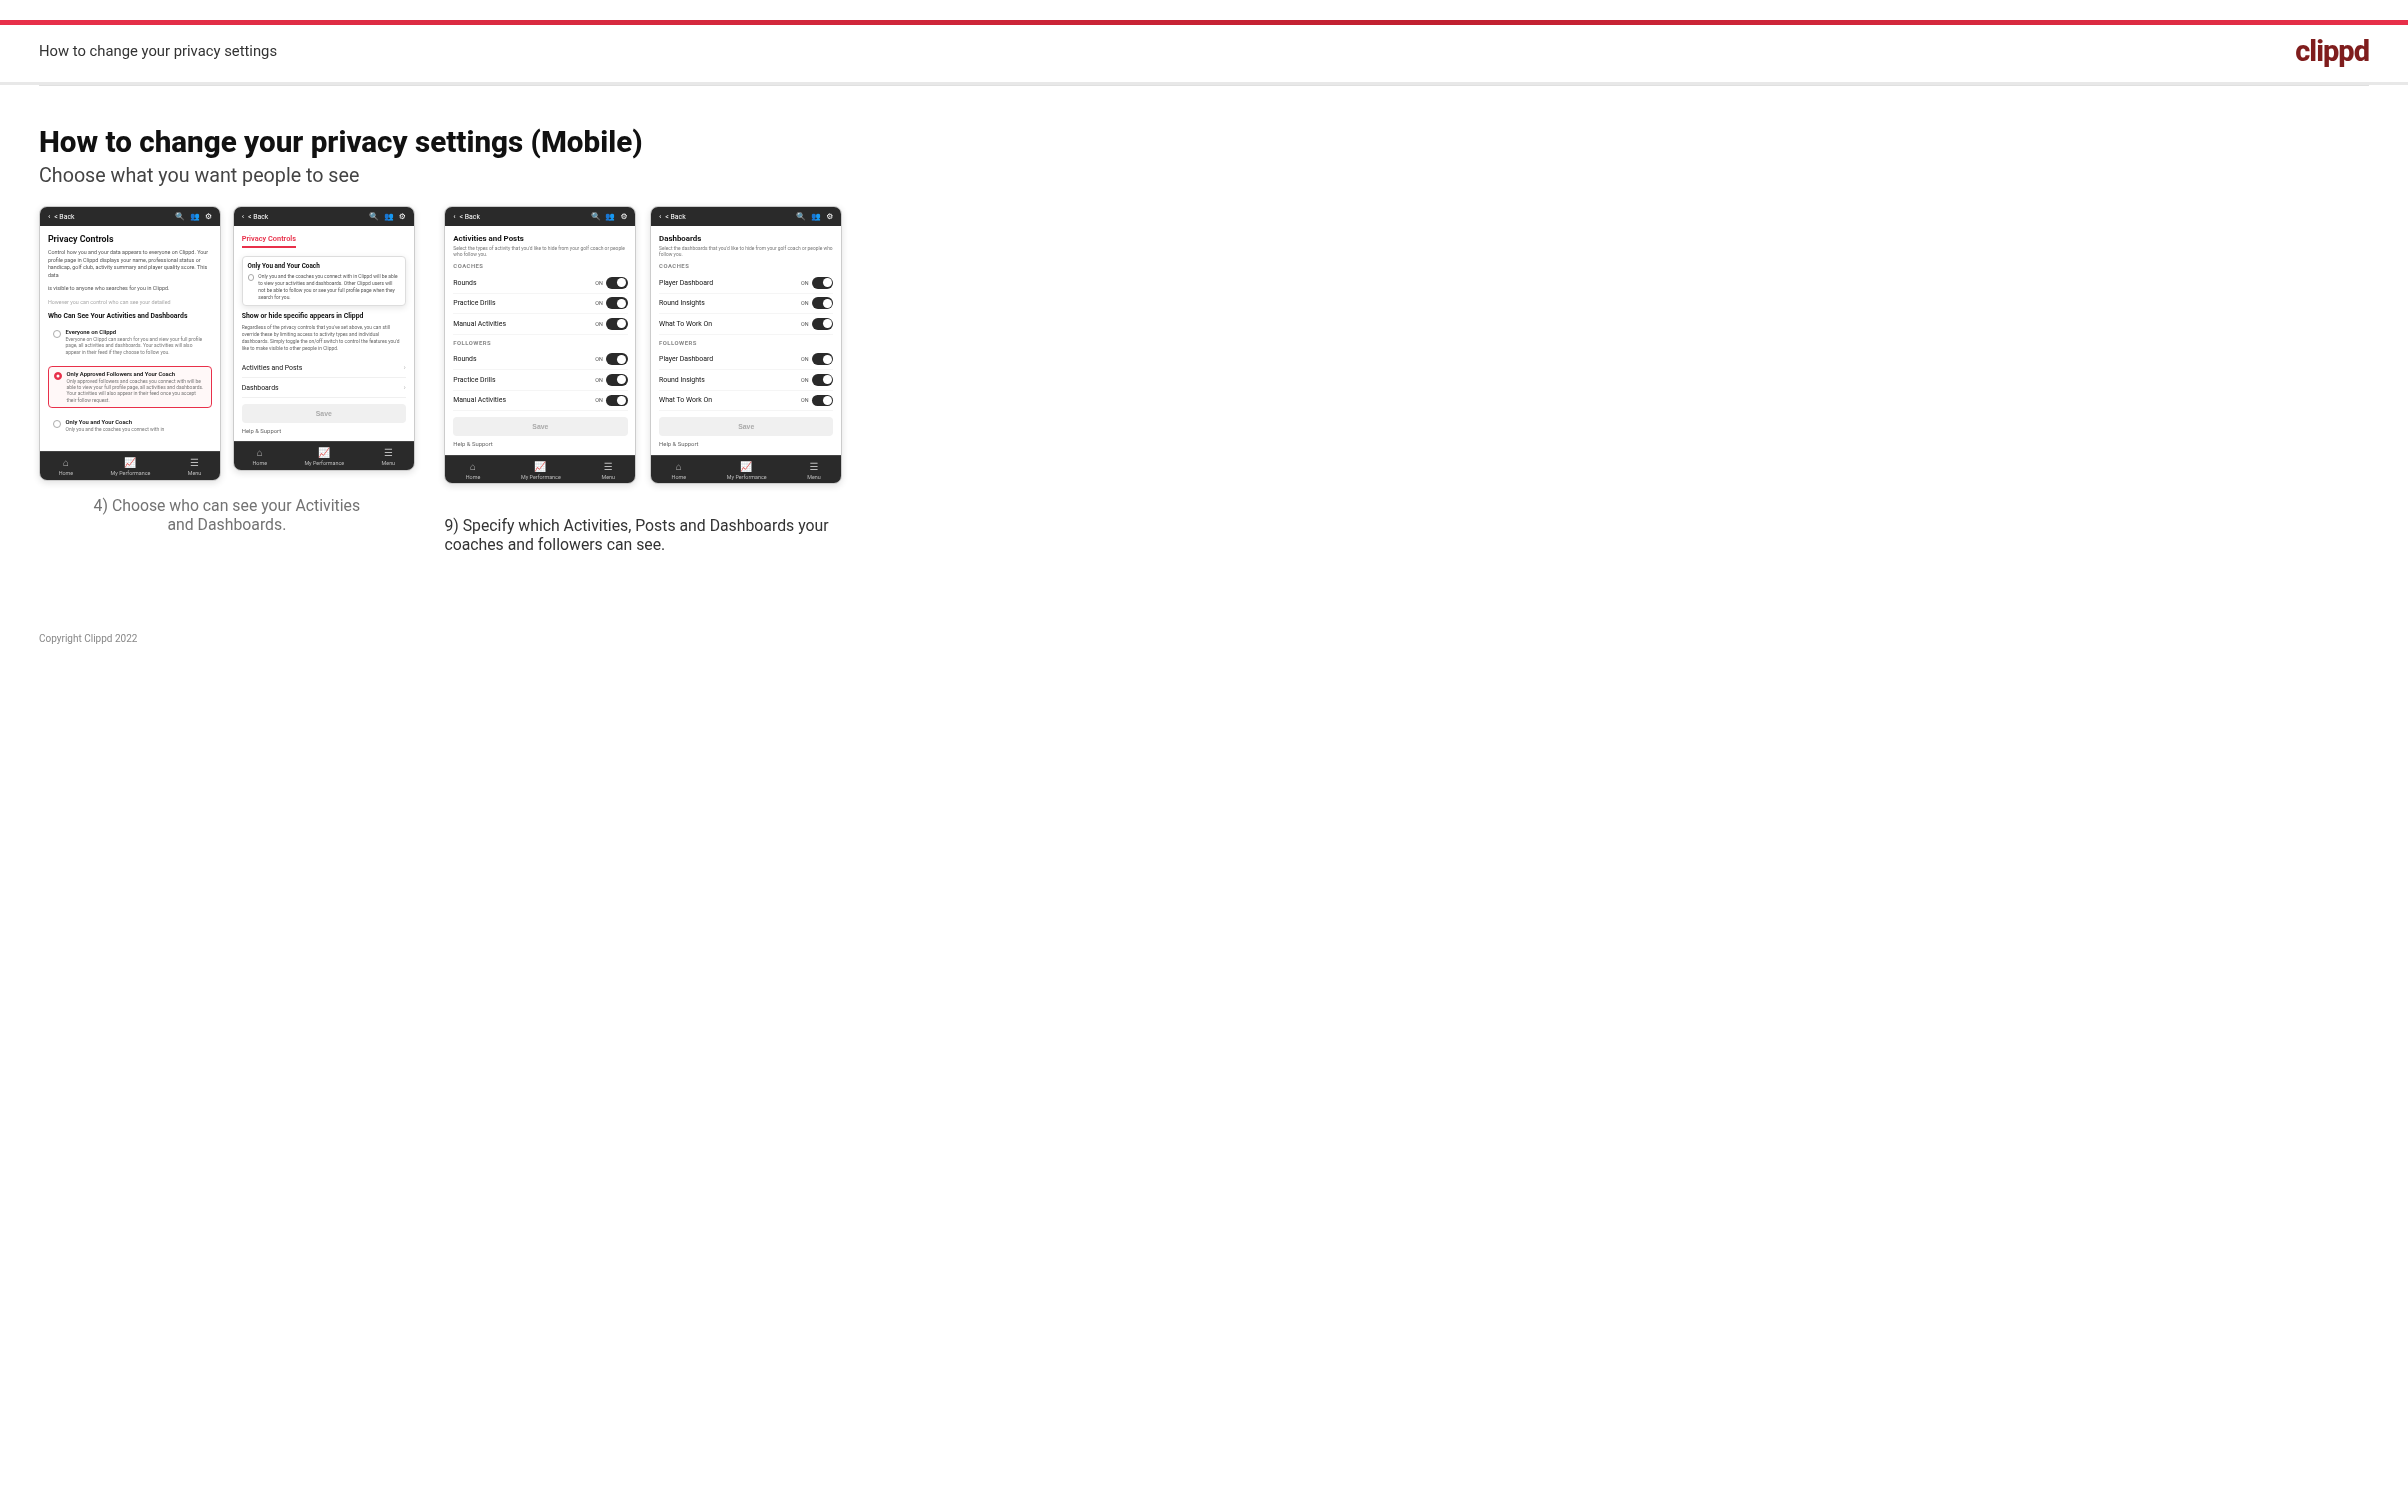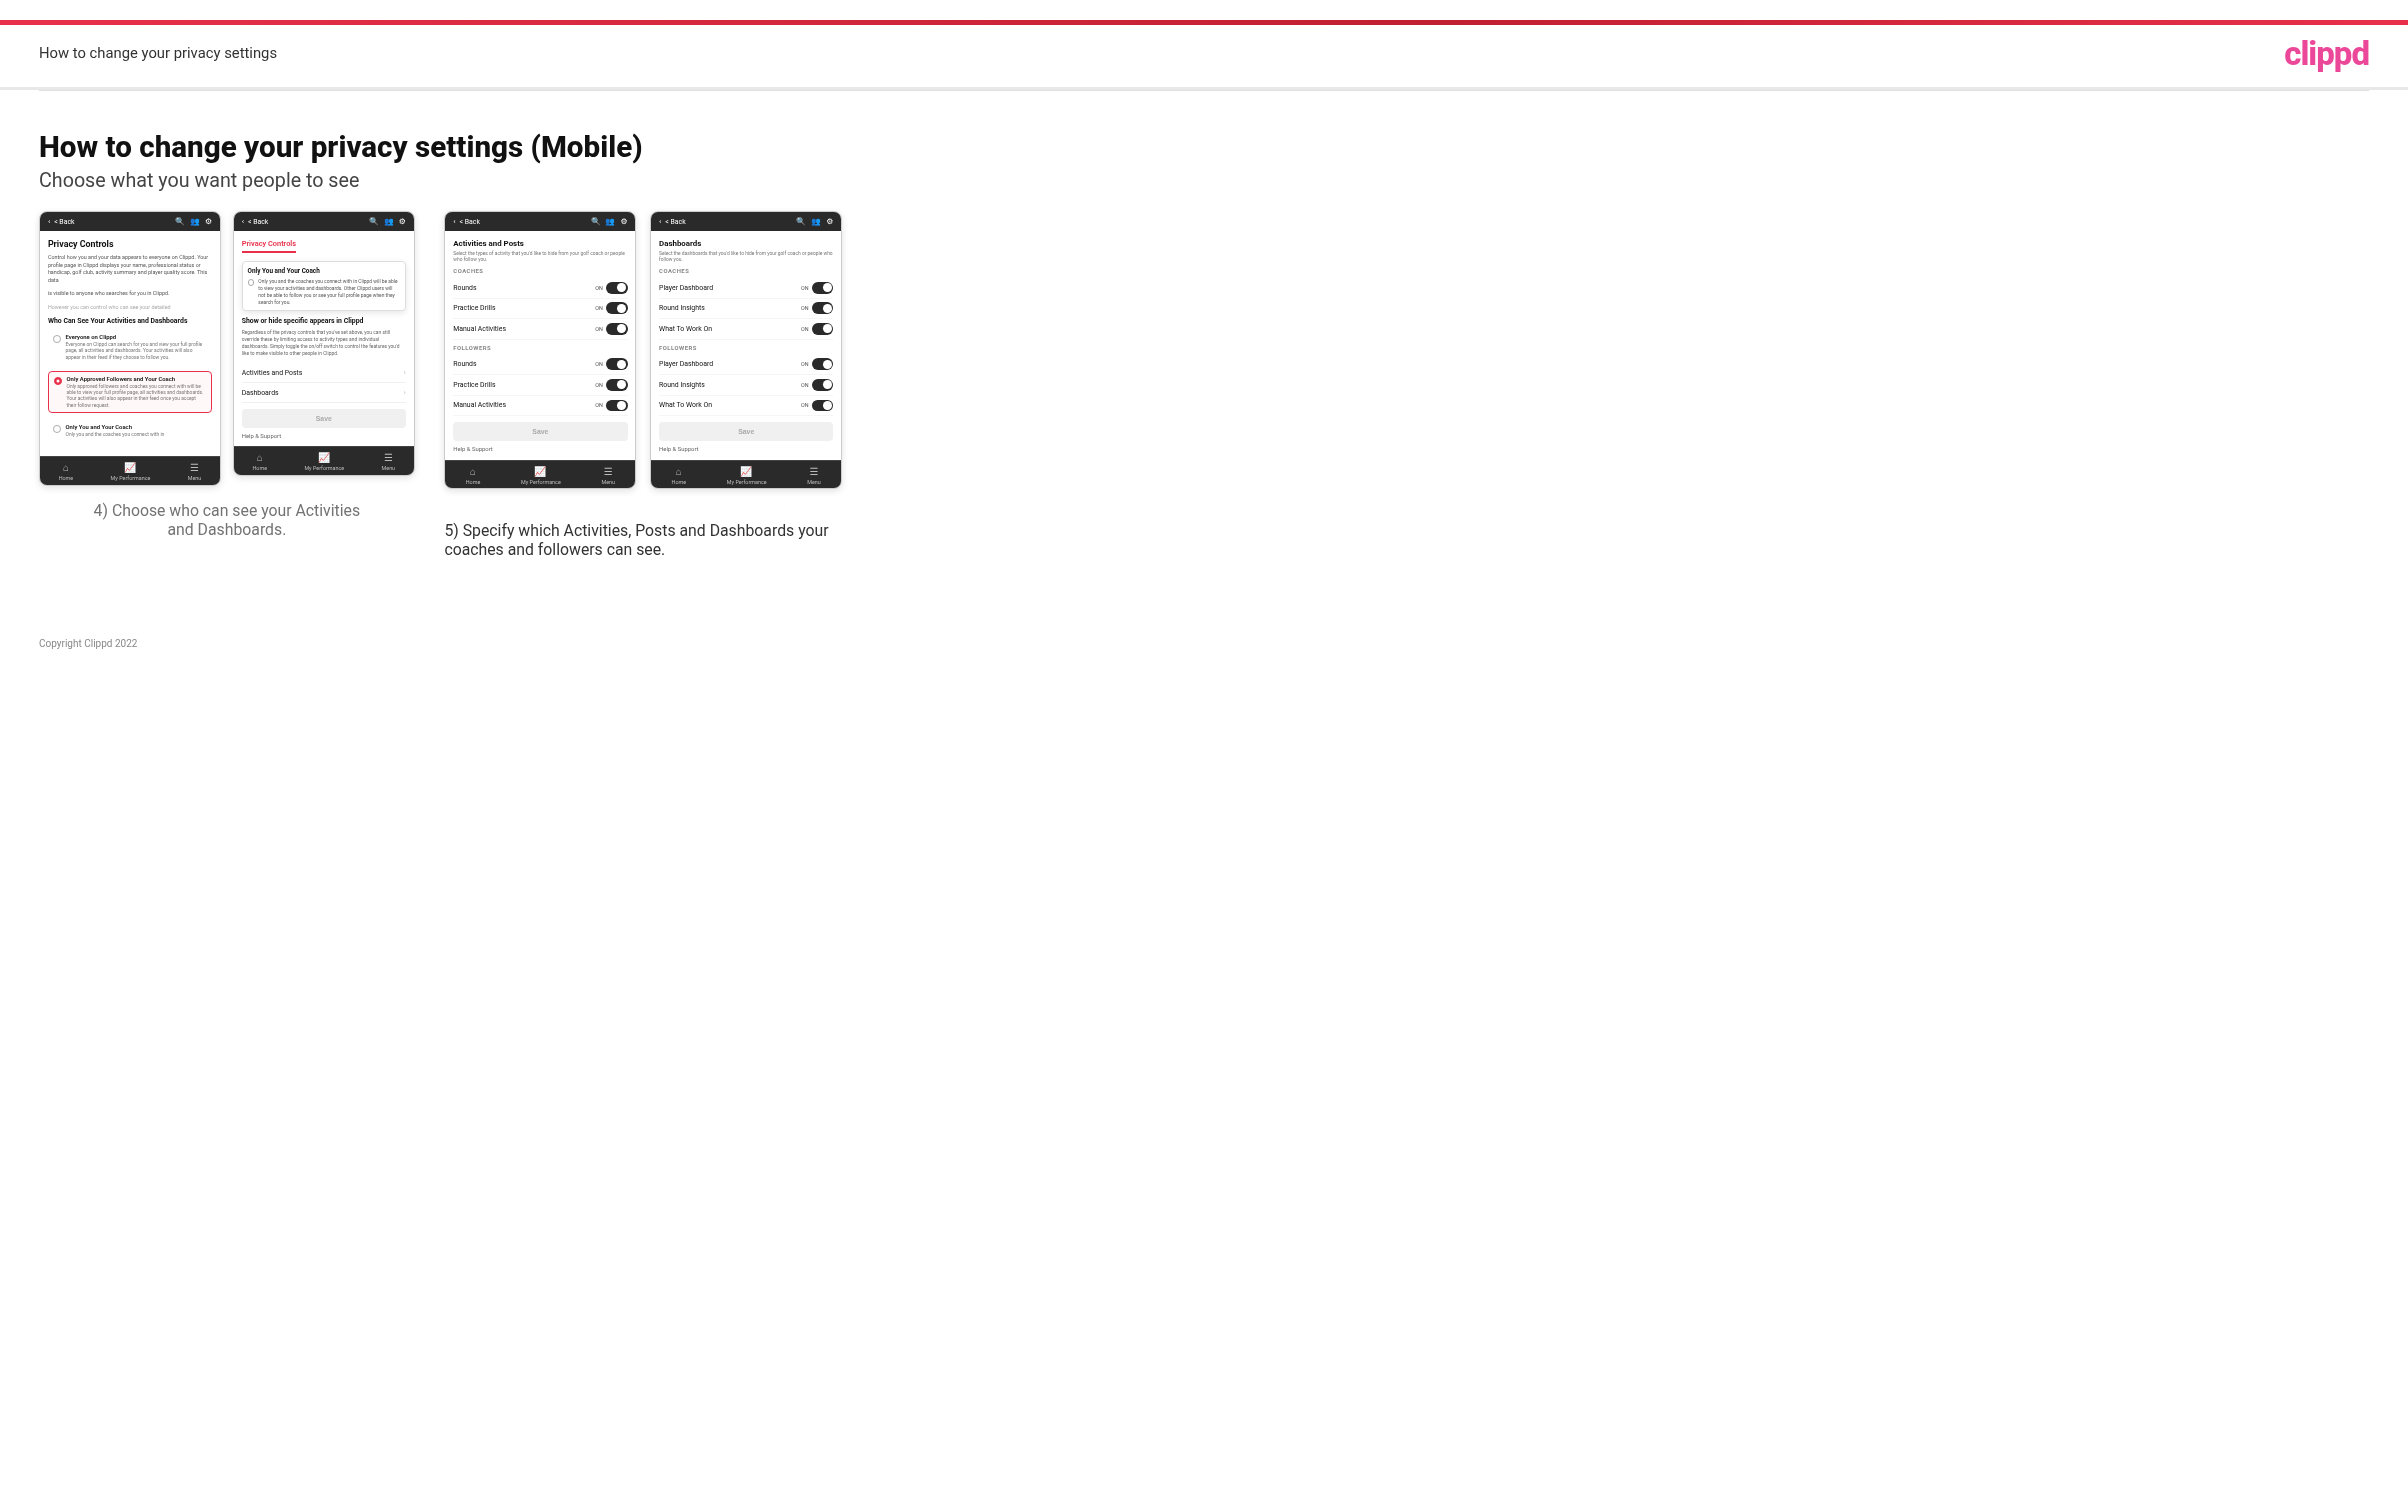--- a/index.html
+++ b/index.html
@@ -25,23 +25,23 @@
       position: absolute;
       top: 0; left: 0; right: 0;
       height: 4.9px;
       background: linear-gradient(90deg, #e8304a 0%, #c02030 60%, #e8304a 100%);
     }
     .top-bar-title {
       font-size: 14.8px;
       color: #333;
     }
     .logo {
-      font-size: 33px;
+      font-size: 29px;
       font-weight: 800;
-      color: #ec4899;
+      color: #7f1d1d;
       letter-spacing: -1px;
     }
 
     
     .divider {
       height: 1px;
       background: #e0e0e0;
       margin: 0 39px;
     }
 
@@ -711,21 +711,21 @@
             </div>
             <div class="nav-item">
               <span class="nav-icon">☰</span>
               <span>Menu</span>
             </div>
           </div>
         </div>
       </div>
 
       <div class="caption-area left wide-caption" style="margin-left: 0;">
-        <div class="right-caption">5) Specify which Activities, Posts and Dashboards your  coaches and followers can see.</div>
+        <div class="right-caption">9) Specify which Activities, Posts and Dashboards your  coaches and followers can see.</div>
       </div>
     </div>
 
   </div>
 </div>
 
 <div class="footer">
   <span>Copyright Clippd 2022</span>
 </div>
 

